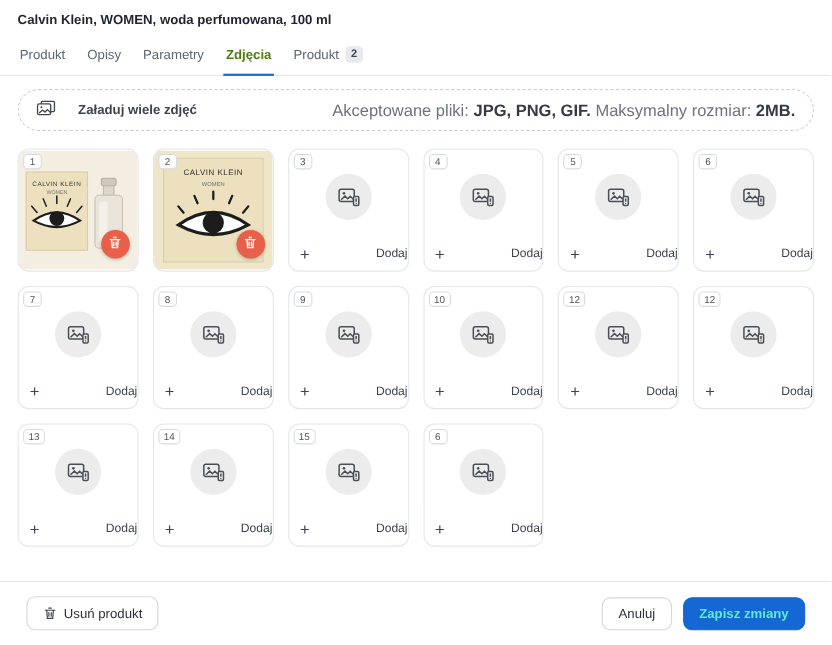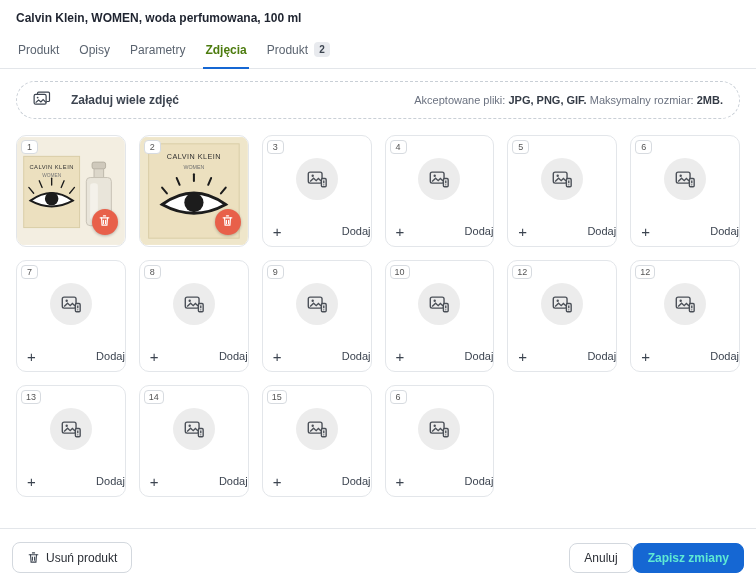--- a/index.html
+++ b/index.html
@@ -35,21 +35,21 @@
     border-radius:4px;padding:1px 5px;line-height:13px;
   }
 
   
   .upload-bar{
     margin:12px 16px 0 16px;height:38px;
     border:1px dashed #c9cfd6;border-radius:20px;
     display:flex;align-items:center;padding:0 16px;gap:8px;cursor:pointer;
   }
   .upload-left{display:flex;align-items:center;gap:20px;color:#3c4450;font-size:12px;font-weight:600;}
-  .upload-hint{margin-left:auto;font-size:11px;color:var(--muted);text-align:right;}
+  .upload-hint{margin-left:auto;font-size:15px;color:var(--muted);text-align:right;}
   .upload-hint b{color:#343b46;}
 
   
   .grid{
     margin:16px 16px 0 16px;
     display:grid;grid-template-columns:repeat(6,1fr);
     gap:13px;
   }
   .slot{
     position:relative;height:112px;background:#fff;
@@ -79,30 +79,30 @@
   .placeholder svg{width:22px;height:22px;}
   .plus-sign{position:absolute;left:10px;bottom:7px;font-size:15px;color:#3c4450;line-height:1;}
   .add-label{
     position:absolute;left:0;right:0;bottom:9px;text-align:right;
     font-size:11px;color:#3c4450;
   }
 
   
   .footer{
     margin-top:auto;border-top:1px solid var(--border);
-    padding:13px 12px;display:flex;align-items:center;
+    padding:13px 24px;display:flex;align-items:center;
   }
   .btn{
     font-family:"Liberation Sans", sans-serif;
     font-size:12px;border-radius:8px;padding:8px 14px;cursor:pointer;
     display:inline-flex;align-items:center;gap:6px;line-height:1;
   }
   .btn.outline{background:#fff;border:1px solid #d3d8de;color:#2b2f36;}
   .btn.primary{background:var(--accent);border:1px solid var(--accent);color:#5eead4;font-weight:600;}
-  .footer-right{margin-left:auto;display:flex;}
+  .footer-right{margin-left:auto;display:flex;gap:10px;}
   .btn .icon svg{width:13px;height:13px;display:block;}
 </style>
 </head>
 <body>
 
 <div class="page">
 
   <div class="title-bar">
     <h1>Calvin Klein, WOMEN, woda perfumowana, 100 ml</h1>
   </div>

